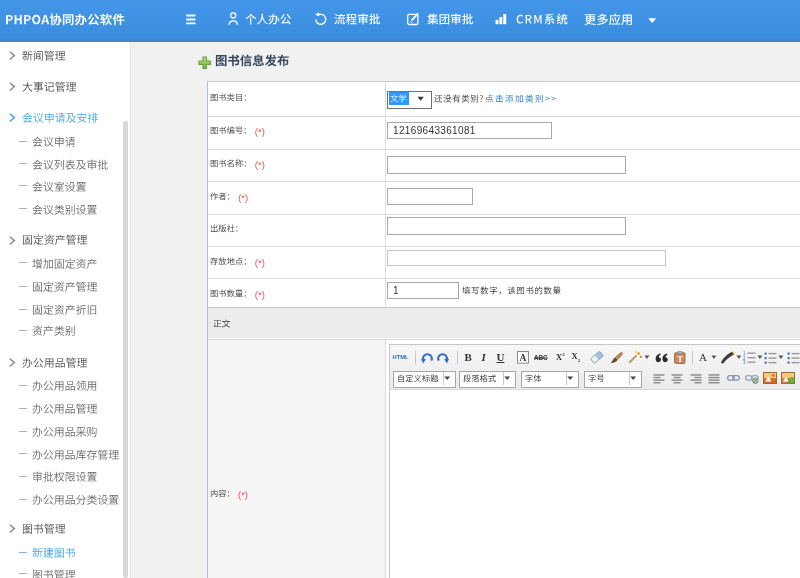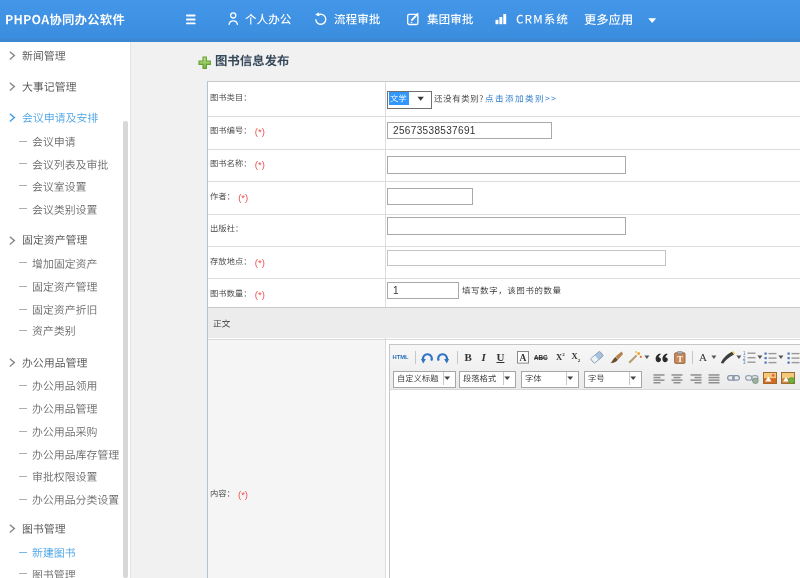--- a/index.html
+++ b/index.html
@@ -528,21 +528,21 @@
       <use href="#g107" transform="matrix(0.0086,0,0,-0.0086,0.00,7.74)"></use>
       <use href="#g108" transform="matrix(0.0086,0,0,-0.0086,10.00,7.74)"></use>
       <use href="#g109" transform="matrix(0.0086,0,0,-0.0086,20.00,7.74)"></use>
       <use href="#g110" transform="matrix(0.0086,0,0,-0.0086,30.00,7.74)"></use>
       <use href="#g111" transform="matrix(0.0086,0,0,-0.0086,40.00,7.74)"></use>
       <use href="#g112" transform="matrix(0.0086,0,0,-0.0086,50.00,7.74)"></use>
       <use href="#g113" transform="matrix(0.0086,0,0,-0.0086,60.00,7.74)"></use>
       <use href="#g113" transform="matrix(0.0086,0,0,-0.0086,66.17,7.74)"></use>
     </svg>
     <div style="position:absolute;left:387px;top:122px;width:162.5px;height:14.5px;background:#fff;border:1px solid #a9a9a9">
-      <div style="position:absolute;left:5px;top:50%;transform:translateY(-50%);font:10px 'Liberation Sans',sans-serif;color:#333;letter-spacing:0.35px">25673538537691</div>
+      <div style="position:absolute;left:5px;top:50%;transform:translateY(-50%);font:10px 'Liberation Sans',sans-serif;color:#333;letter-spacing:0.35px">12169643361081</div>
     </div>
     <div style="position:absolute;left:387px;top:156px;width:236.5px;height:16px;background:#fff;border:1px solid #a9a9a9"></div>
     <div style="position:absolute;left:387px;top:188px;width:83.5px;height:14.5px;background:#fff;border:1px solid #a9a9a9"></div>
     <div style="position:absolute;left:387px;top:217px;width:236.5px;height:16px;background:#fff;border:1px solid #a9a9a9"></div>
     <div style="position:absolute;left:387px;top:249.5px;width:276.5px;height:14px;background:#fff;border:1px solid #c4c4c4"></div>
     <div style="position:absolute;left:387px;top:282px;width:69.5px;height:14.5px;background:#fff;border:1px solid #a9a9a9">
       <div style="position:absolute;left:5px;top:50%;transform:translateY(-50%);font:10px 'Liberation Sans',sans-serif;color:#333;letter-spacing:0.35px">1</div>
     </div>
     <svg style="position:absolute;left:461.5px;top:285.9px;overflow:visible;" width="101" height="12" fill="#333333">
       <use href="#g114" transform="matrix(0.0085,0,0,-0.0085,0.00,7.65)"></use>

